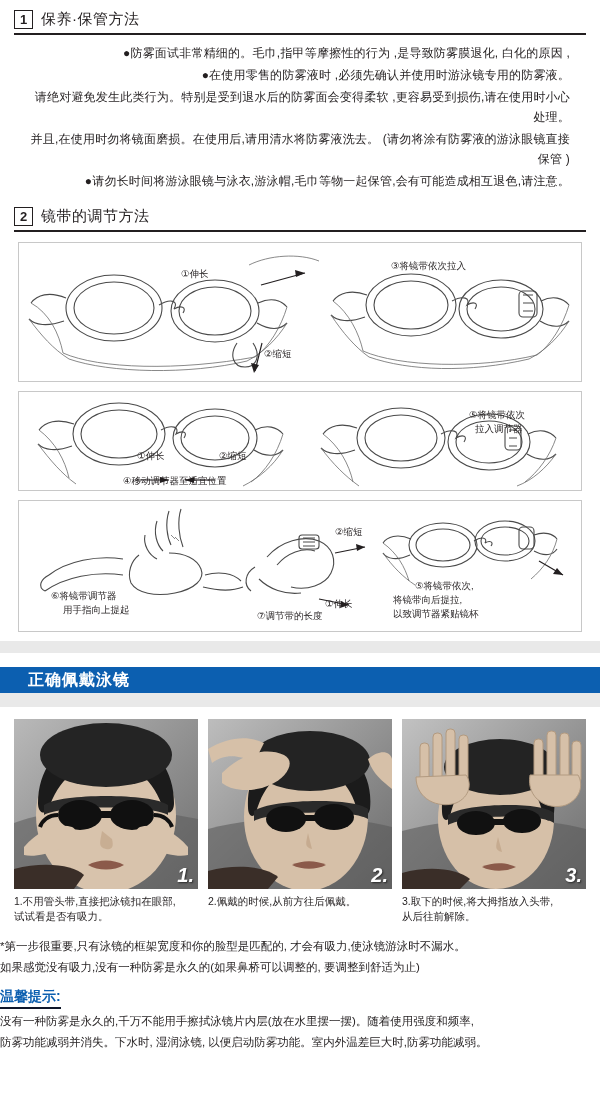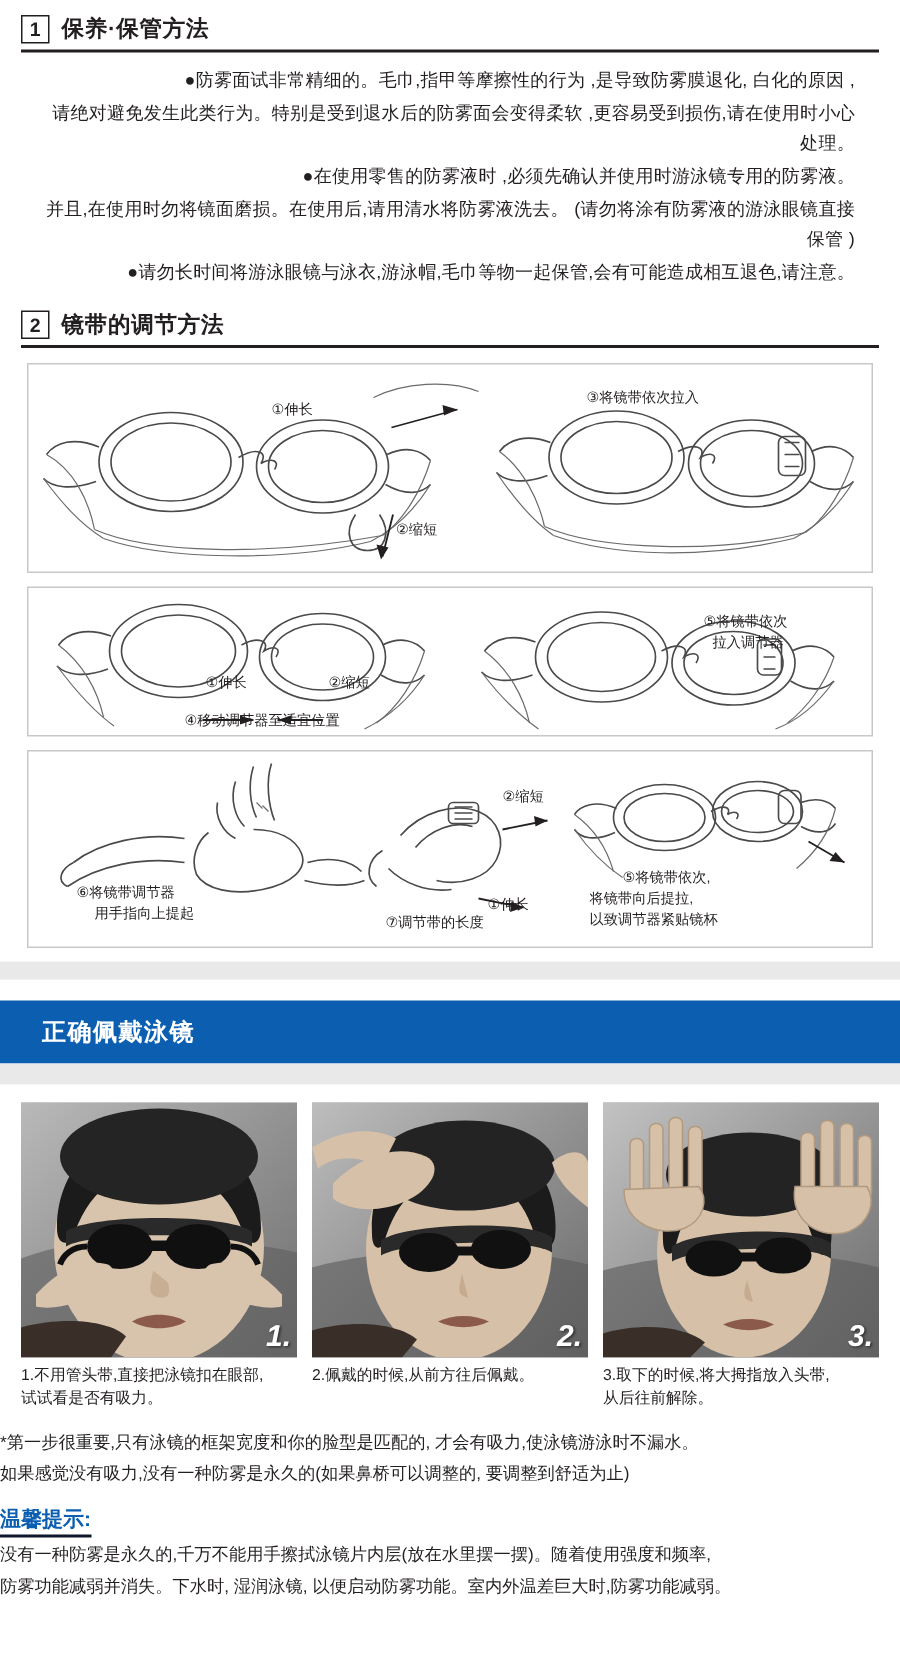--- a/index.html
+++ b/index.html
@@ -23,21 +23,21 @@
   }
   .sec-num {
     width: 19px; height: 19px;
     border: 1.5px solid #231f20;
     display: flex; align-items: center; justify-content: center;
     font-size: 13px; font-weight: bold; line-height: 1;
     flex: 0 0 auto;
   }
   .sec-title {
     font-size: 15px;
-    font-weight: bold;
+    font-weight: normal;
     letter-spacing: .5px;
   }
   .rule {
     height: 2px;
     background: #231f20;
     margin: 4px 14px 0 14px;
   }
 
   
   .para-block { padding: 8px 18px 0 18px; }
@@ -71,21 +71,21 @@
   }
 
   svg { display: block; }
   .goggle { fill: none; stroke: #4a4a4a; stroke-width: 1.1; }
   .goggle-thin { fill: none; stroke: #6b6b6b; stroke-width: .8; }
   .arrow { stroke: #231f20; stroke-width: 1.2; fill: none; }
 
   
   .band {
     background: #0c5fb0;
-    height: 42px;
+    height: 26px;
     display: flex;
     align-items: center;
     padding-left: 28px;
     margin-top: 14px;
   }
   .band-title {
     color: #ffffff;
     font-size: 16px;
     font-weight: bold;
     letter-spacing: 1px;
@@ -147,22 +147,22 @@
 <div class="page">
 
   <div style="padding-top:10px;">
     <div class="sec-head">
       <div class="sec-num">1</div>
       <div class="sec-title">保养·保管方法</div>
     </div>
     <div class="rule"></div>
     <div class="para-block">
       <p class="para">●防雾面试非常精细的。毛巾,指甲等摩擦性的行为 ,是导致防雾膜退化, 白化的原因 ,</p>
+      <p class="para">●在使用零售的防雾液时 ,必须先确认并使用时游泳镜专用的防雾液。</p>
       <p class="para indent">请绝对避免发生此类行为。特别是受到退水后的防雾面会变得柔软 ,更容易受到损伤,请在使用时小心处理。</p>
-      <p class="para">●在使用零售的防雾液时 ,必须先确认并使用时游泳镜专用的防雾液。</p>
       <p class="para indent">并且,在使用时勿将镜面磨损。在使用后,请用清水将防雾液洗去。 (请勿将涂有防雾液的游泳眼镜直接保管 )</p>
       <p class="para">●请勿长时间将游泳眼镜与泳衣,游泳帽,毛巾等物一起保管,会有可能造成相互退色,请注意。</p>
     </div>
   </div>
 
   <div style="padding-top:14px;">
     <div class="sec-head">
       <div class="sec-num">2</div>
       <div class="sec-title">镜带的调节方法</div>
     </div>

